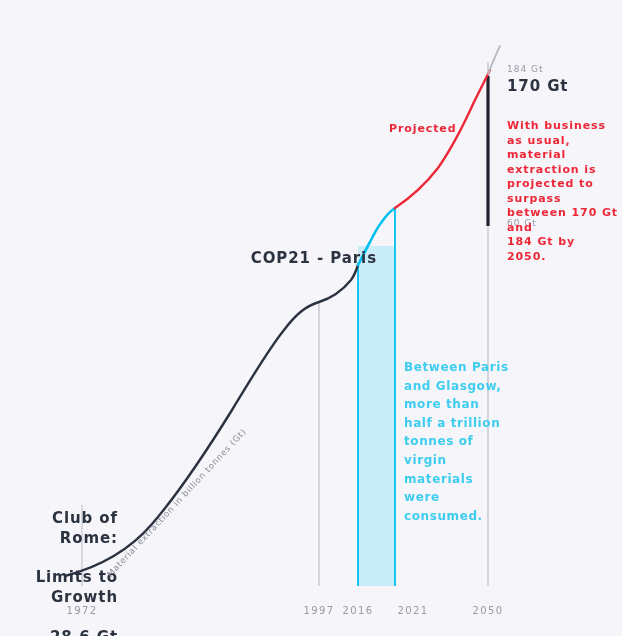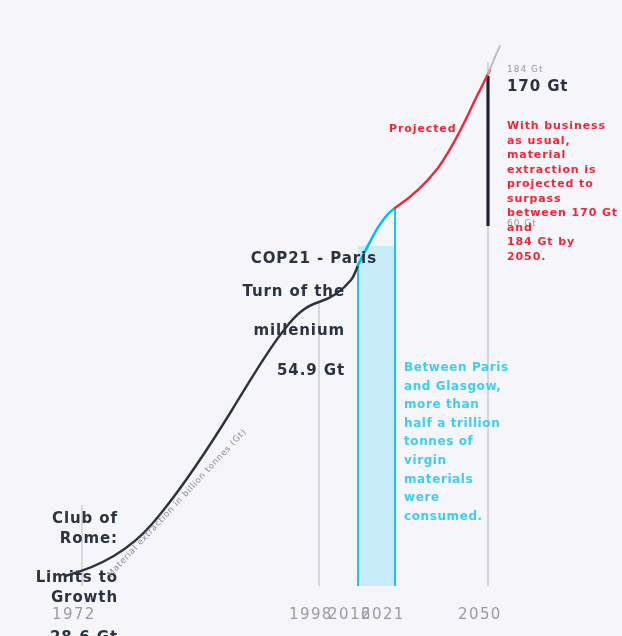--- a/index.html
+++ b/index.html
@@ -53,22 +53,23 @@
   .anno-cyan {
     color: #3ecdf0;
     font-size: 12px;
     font-weight: bold;
     line-height: 1.55;
     letter-spacing: 0.6px;
   }
   .tick-label {
     position: absolute;
     color: #9a9aa6;
-    font-size: 15px;
+    font-size: 10px;
     letter-spacing: 1.4px;
+    text-align: center;
   }
   .ralign { text-align: right; }
   .lalign { text-align: left; }
   .axis-rot {
     position: absolute;
     color: #8c8c98;
     font-size: 8.5px;
     letter-spacing: 0.7px;
     transform-origin: 0 0;
     white-space: nowrap;
@@ -112,25 +113,20 @@
 
     <path d="M 488,74 C 492,64 496,54 500,46" fill="none" stroke="#b9b9c4" stroke-width="1.8" stroke-linecap="round"></path>
   </svg>
 
   <div class="anno anno-dark ralign" style="left: 8px; top: 489px; width: 110px;">
     <div>Club of Rome:</div>
     <div>Limits to Growth</div>
     <div>28.6 Gt</div>
   </div>
 
-  <div class="anno anno-dark ralign" style="left: 240px; top: 262px; width: 105px;">
-    <div>Turn of the</div>
-    <div>millenium</div>
-    <div>54.9 Gt</div>
-  </div>
 
   <div class="anno anno-dark ralign" style="left: 248px; top: 229px; width: 129px;">
     <div>COP21 - Paris</div>
   </div>
 
 
   <div class="anno anno-red lalign" style="left: 389px; top: 122px;">Projected</div>
 
   <div class="anno anno-grey lalign" style="left: 507px; top: 64px;">184 Gt</div>
 
@@ -149,18 +145,18 @@
 and Glasgow,
 more than
 half a trillion
 tonnes of virgin
 materials
 were consumed.</div>
 
   <div class="axis-rot" style="left: 105px; top: 572px; transform: rotate(-47deg);">Material extraction in billion tonnes (Gt)</div>
 
   <div class="tick-label" style="left: 52px; top: 605px; width: 60px;">1972</div>
-  <div class="tick-label" style="left: 289px; top: 605px; width: 60px;">1998</div>
+  <div class="tick-label" style="left: 289px; top: 605px; width: 60px;">1997</div>
   <div class="tick-label" style="left: 328px; top: 605px; width: 60px;">2016</div>
-  <div class="tick-label" style="left: 361px; top: 605px; width: 60px;">2021</div>
+  <div class="tick-label" style="left: 383px; top: 605px; width: 60px;">2021</div>
   <div class="tick-label" style="left: 458px; top: 605px; width: 60px;">2050</div>
 
 </div>
 
 </body></html>

